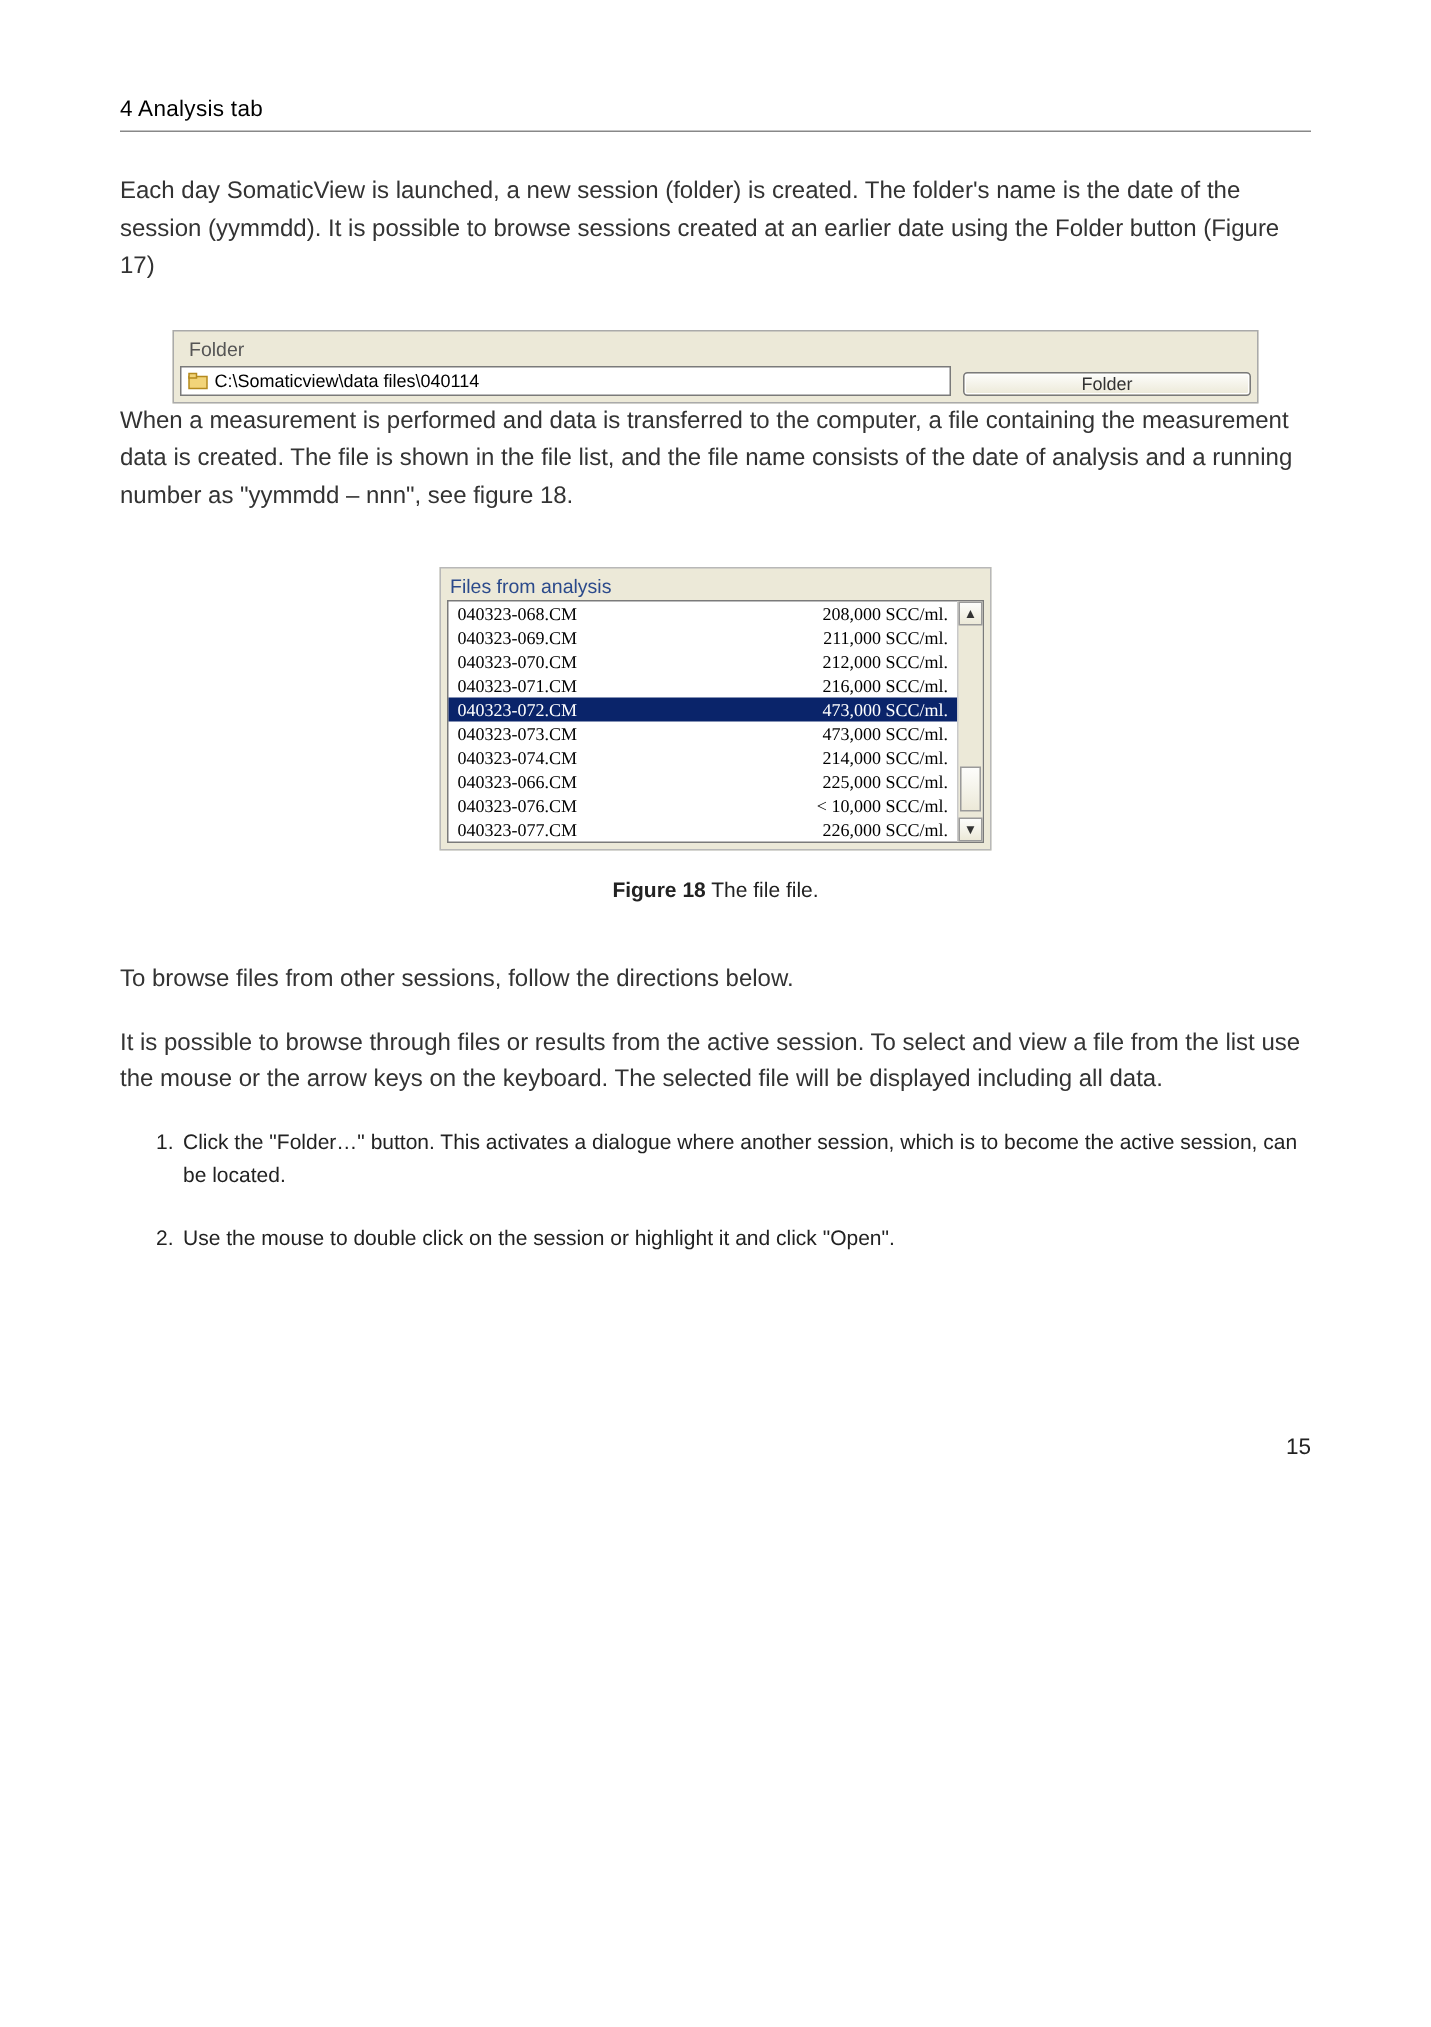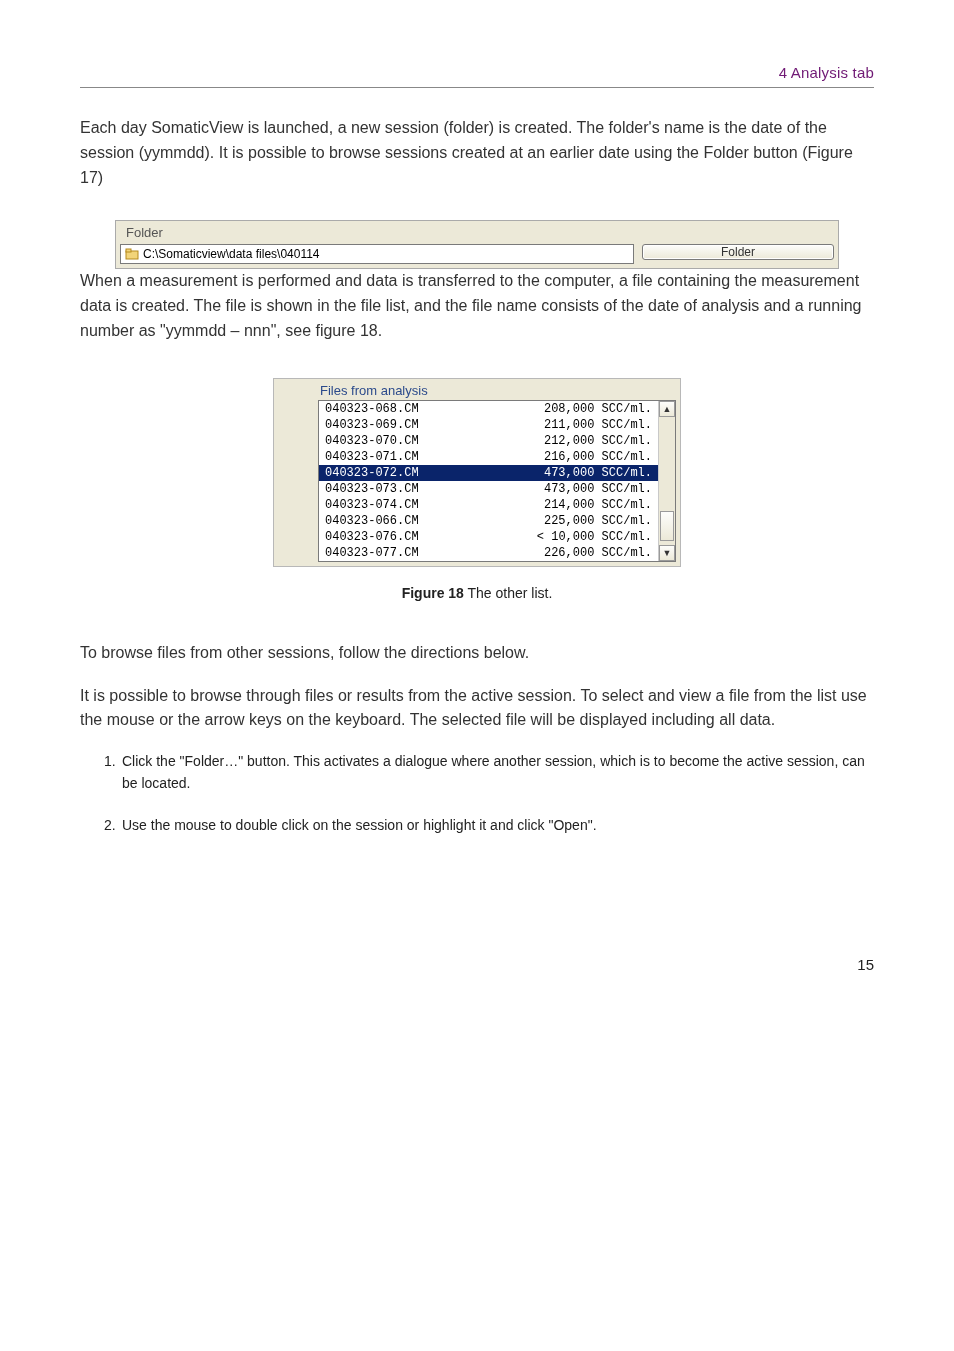--- a/index.html
+++ b/index.html
@@ -8,23 +8,23 @@
     background: #fff;
     font-family: "Verdana", "Geneva", sans-serif;
     color: #222;
     width: 954px;
   }
   .page {
     box-sizing: border-box;
     padding: 64px 80px 40px 80px;
   }
   .header-area {
-    text-align: right;
+    text-align: left;
     font-size: 15px;
-    color: #701a75;
+    color: #000000;
     letter-spacing: .2px;
     padding-bottom: 6px;
     border-bottom: 1px solid #888;
     margin-bottom: 28px;
   }
   .section-heading {
     font-weight: bold;
     font-size: 14px;
     margin-bottom: 10px;
   }
@@ -72,21 +72,21 @@
   .panel-title {
     padding: 4px 10px 2px 10px;
     color: #555;
     font-family: Tahoma, Verdana, sans-serif;
     font-size: 13px;
   }
   .panel-row {
     display: flex;
     gap: 8px;
     padding: 2px 4px 4px 4px;
-    align-items: flex-start;
+    align-items: flex-end;
   }
   .path-box {
     flex: 1;
     background: #fff;
     border: 1px solid #7a7a7a;
     display: flex;
     align-items: center;
     font-family: Tahoma, Verdana, sans-serif;
     font-size: 12px;
     padding: 2px 4px;
@@ -112,36 +112,35 @@
     color: #333;
     box-shadow: inset 0 0 0 1px #fff;
   }
 
   
   .fig18 {
     margin: 34px auto 0 auto;
     width: 366px;
     border: 1px solid #b8b8b8;
     background: #ece9d8;
-    padding-left: 40px;
   }
   .fig18 .panel-title {
     color: #2b4a8b;
     font-size: 13px;
     padding: 4px 6px 2px 6px;
   }
   .list-wrap {
     display:flex;
     margin: 0 4px 4px 4px;
     border: 1px solid #7a7a7a;
     background:#fff;
   }
   .list {
     flex:1;
-    font-family: Liberation Mono, monospace;
+    font-family: Liberation Serif, serif;
     font-size: 12px;
     color:#000;
   }
   .list .row {
     display:flex;
     justify-content: space-between;
     padding: 0 6px;
     line-height: 16px;
   }
   .list .row.selected {
@@ -250,21 +249,21 @@
         </div>
       <div class="scrollbar">
         <div class="scroll-btn" style="top:0">▲</div>
         <div class="scroll-thumb" style="top:110px;height:30px"></div>
         <div class="scroll-btn" style="bottom:0">▼</div>
       </div>
     </div>
   </div>
 
   <div class="figure-caption">
-    <span class="lbl">Figure 18</span><span> The other list.</span>
+    <span class="lbl">Figure 18</span><span> The file file.</span>
   </div>
 
   <p class="body">To browse files from other sessions, follow the directions below.</p>
 
   <p class="body">It is possible to browse through files or results from the active session. To select and view a file from the list use the mouse or the arrow keys on the keyboard. The selected file will be displayed including all data.</p>
 
   <ol class="ol">
     <li>
       <span class="num">1.</span><span>Click the "Folder…" button. This activates a dialogue where another session, which is to become the active session, can be located.</span>
     </li>

